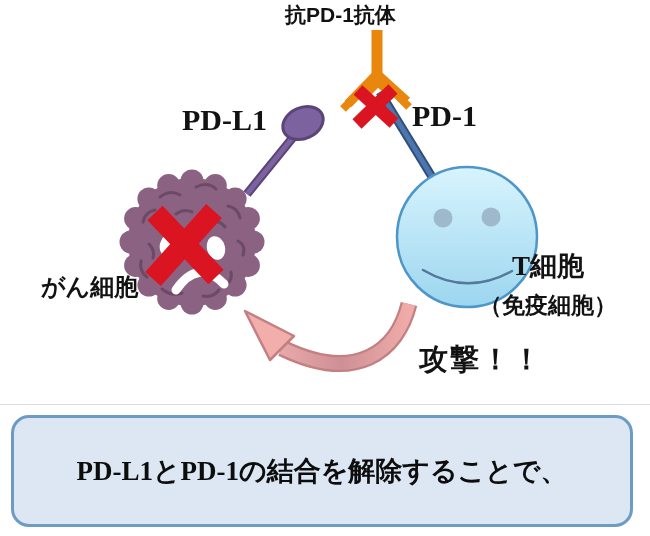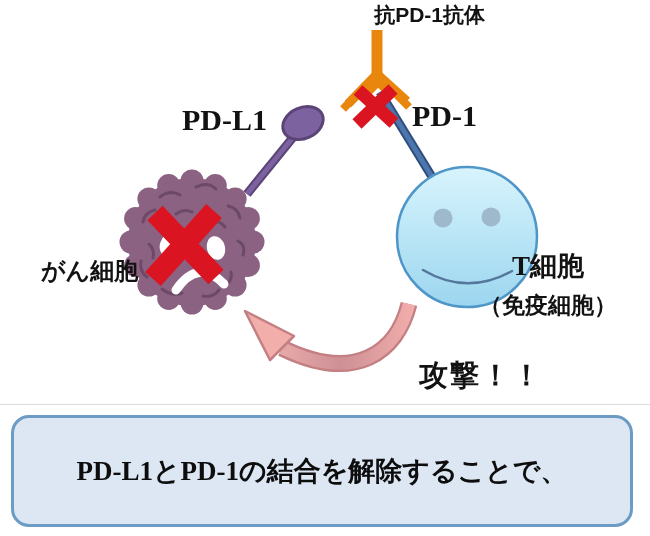--- a/index.html
+++ b/index.html
@@ -6,30 +6,30 @@
   .canvas{
     position:relative;
     width:650px;height:536px;
     background:#fff;
     overflow:hidden;
     font-family:"Liberation Serif", serif;
   }
   .canvas svg{position:absolute;left:0;top:0;}
   .lbl{position:absolute;color:#121212;font-weight:bold;white-space:nowrap;}
   .lbl-antibody{
-    left:285px;top:1px;width:200px;text-align:right;
+    left:285px;top:1px;width:200px;text-align:left;
     font-family:"Liberation Sans", sans-serif;font-size:21px;
   }
   .lbl-pdl1{left:182px;top:103px;font-size:30px;}
   .lbl-pd1{left:412px;top:99px;font-size:30px;text-align:center;}
-  .lbl-cancer{left:41px;top:255px;font-size:24px;}
+  .lbl-cancer{left:41px;top:271px;font-size:24px;}
   .lbl-tcell{left:470px;top:251px;width:156px;text-align:center;line-height:1.12;}
   .lbl-tcell .l1{font-size:27px;}
   .lbl-tcell .l2{font-size:23px;margin-top:12px;}
-  .lbl-attack{left:419px;top:340px;font-size:29px;letter-spacing:2px;margin-top:16px;}
+  .lbl-attack{left:419px;top:340px;font-size:29px;letter-spacing:2px;}
   .divider{
     position:absolute;left:0;top:404px;width:650px;height:1px;
     background:var(--divider,#dcdcdc);
   }
   .caption-box{
     position:absolute;left:11px;top:415px;width:616px;height:106px;
     background:var(--caption-fill,#DCE7F3);
     border:3px solid var(--caption-border,#6C9BC4);
     border-radius:18px;
     display:flex;flex-direction:column;justify-content:center;align-items:center;

